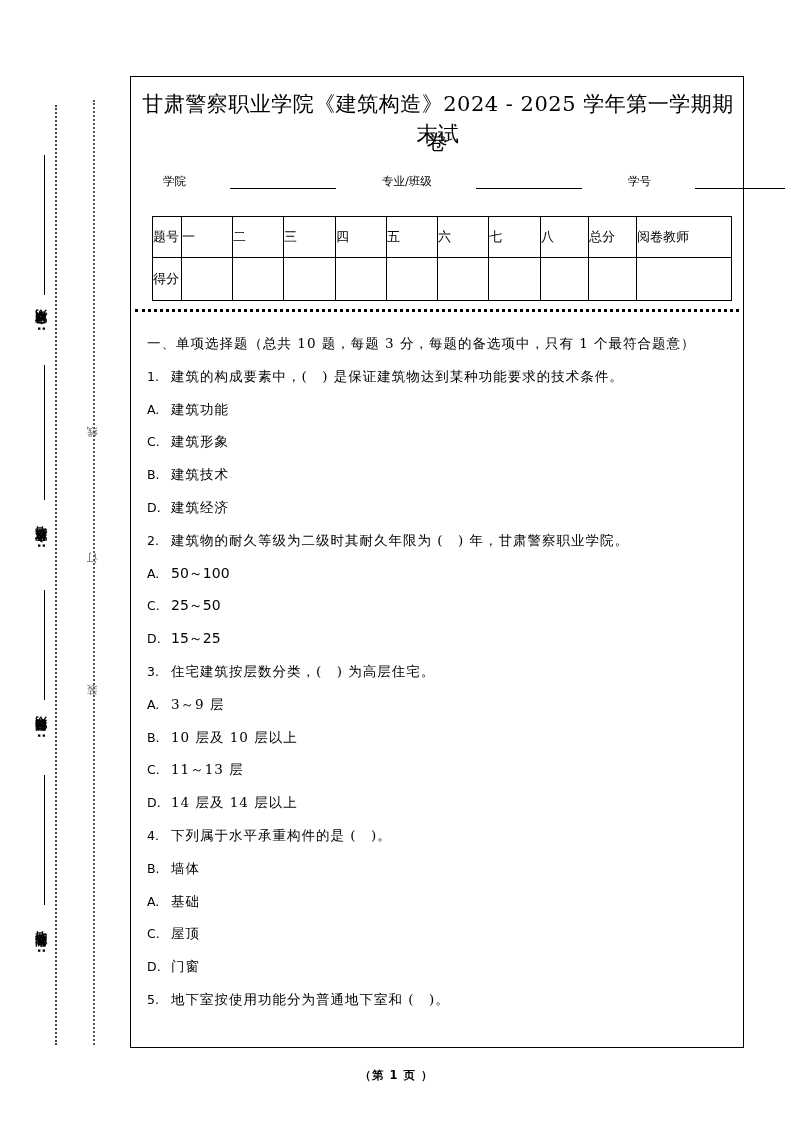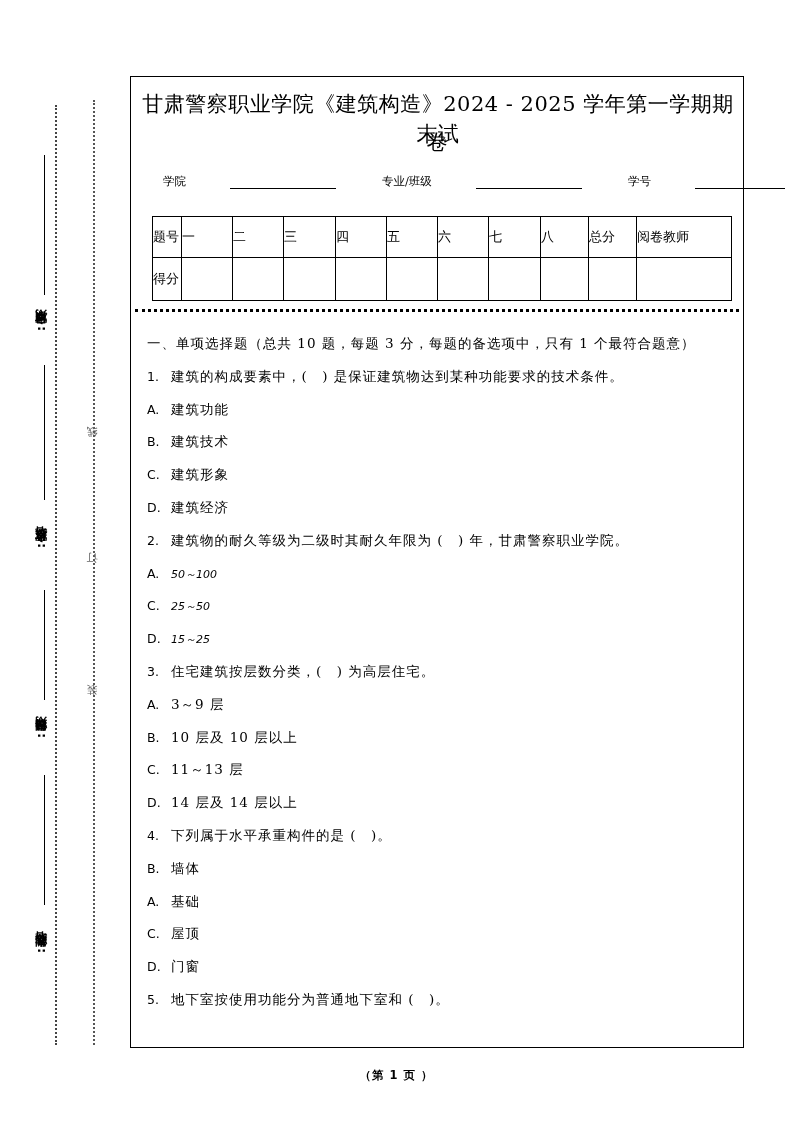--- a/index.html
+++ b/index.html
@@ -31,21 +31,21 @@
   table.score td { border: 1px solid #000; text-align: left; vertical-align: middle; padding: 0; }
   table.score tr.r1 td { height: 40px; }
   table.score tr.r2 td { height: 42px; }
   .narrow { width: 28px; line-height: 20px; font-size: 13px; }
 
   .dotsep { position: absolute; left: 4px; top: 232px; width: 604px; height: 0; border-top: 3px dotted #000; }
 
   .content { position: absolute; left: 16px; top: 256px; width: 600px; font-size: 13.5px; }
   .line { height: 32.8px; line-height: 20px; white-space: nowrap; letter-spacing: 1px; }
   .line .mk { font-family: "DejaVu Sans", "Liberation Sans", sans-serif; font-size: 12.5px; display: inline-block; width: 24px; letter-spacing: 0; }
-  .line .num { font-family: "DejaVu Sans", "Liberation Sans", sans-serif; font-size: 11px; letter-spacing: 0; font-style: italic; }
+  .line .num { font-family: "DejaVu Sans", "Liberation Sans", sans-serif; font-size: 14px; letter-spacing: 0; }
 
   .footer { position: absolute; left: 0; width: 793px; top: 1068px; text-align: center; font-size: 11.5px; font-weight: bold;
             font-family: "DejaVu Sans", "Liberation Sans", sans-serif; letter-spacing: 1px; }
 </style>
 </head>
 <body>
 
 <div>
   <div class="dotline dl1"></div>
   <div class="dotline dl2"></div>
@@ -110,22 +110,22 @@
   </tbody>
     </table>
 
   <div class="dotsep"></div>
 
   <div class="content">
     <div class="line">一、单项选择题（总共 10 题，每题 3 分，每题的备选项中，只有 1 个最符合题意）</div>
 
     <div class="line"><span class="mk">1.</span><span>建筑的构成要素中，(　) 是保证建筑物达到某种功能要求的技术条件。</span></div>
     <div class="line"><span class="mk">A.</span><span>建筑功能</span></div>
+    <div class="line"><span class="mk">C.</span><span>建筑形象</span></div>
     <div class="line"><span class="mk">B.</span><span>建筑技术</span></div>
-    <div class="line"><span class="mk">C.</span><span>建筑形象</span></div>
     <div class="line"><span class="mk">D.</span><span>建筑经济</span></div>
 
     <div class="line"><span class="mk">2.</span><span>建筑物的耐久等级为二级时其耐久年限为 (　) 年，甘肃警察职业学院。</span></div>
     <div class="line"><span class="mk">A.</span><span class="num">50～100</span></div>
     <div class="line"><span class="mk">C.</span><span class="num">25～50</span></div>
     <div class="line"><span class="mk">D.</span><span class="num">15～25</span></div>
 
     <div class="line"><span class="mk">3.</span><span>住宅建筑按层数分类，(　) 为高层住宅。</span></div>
     <div class="line"><span class="mk">A.</span><span>3～9 层</span></div>
     <div class="line"><span class="mk">B.</span><span>10 层及 10 层以上</span></div>

